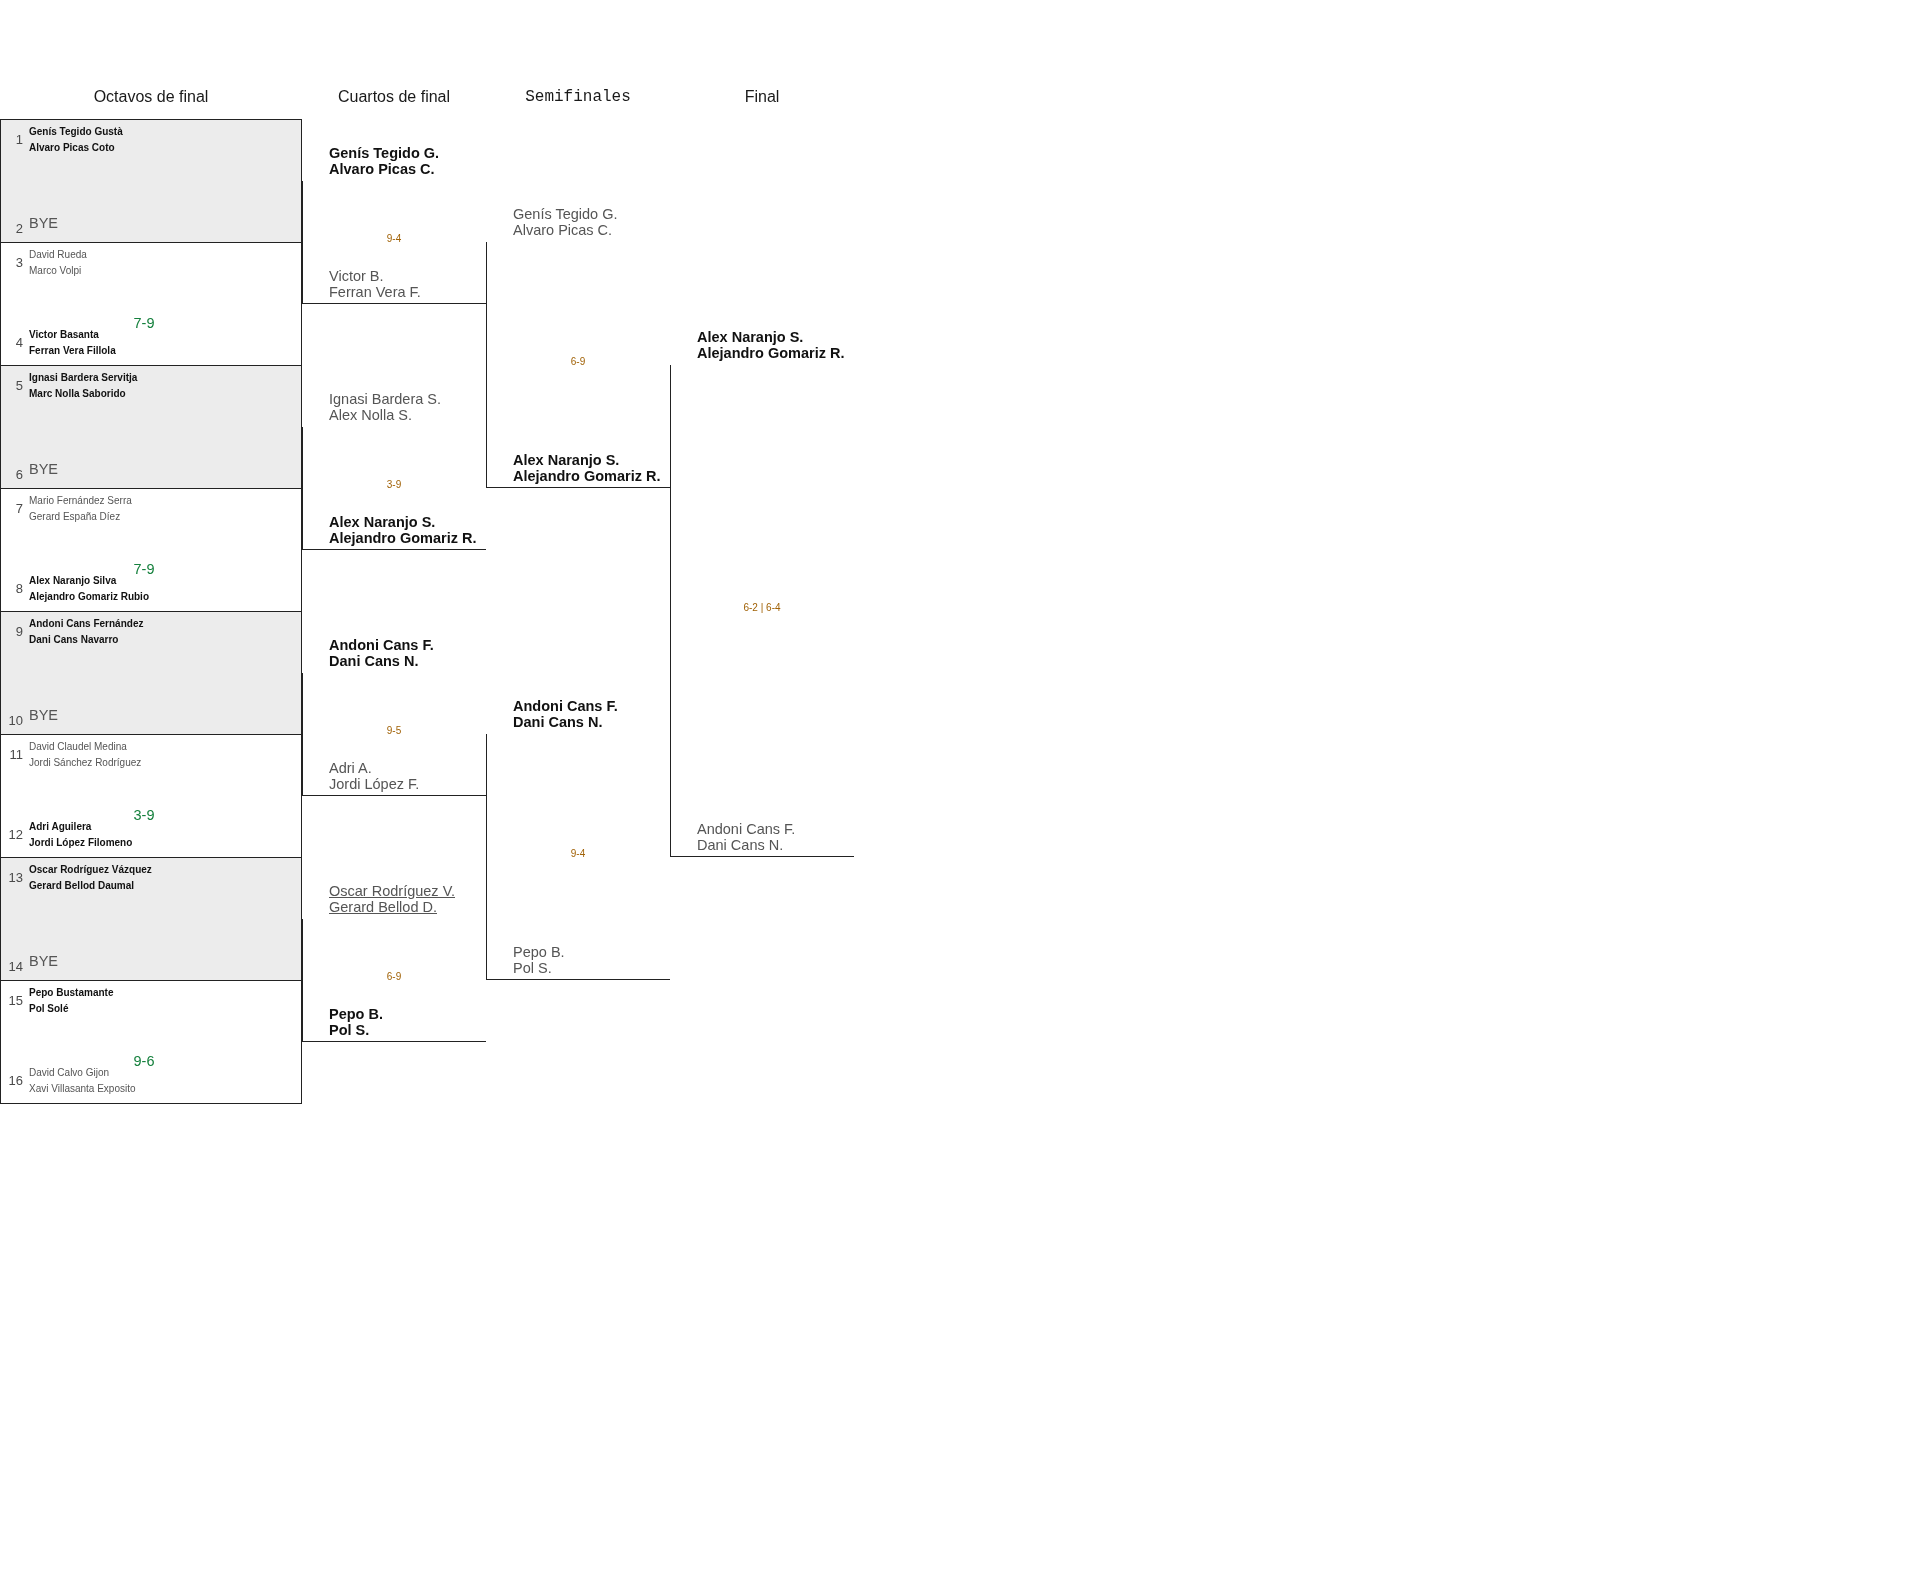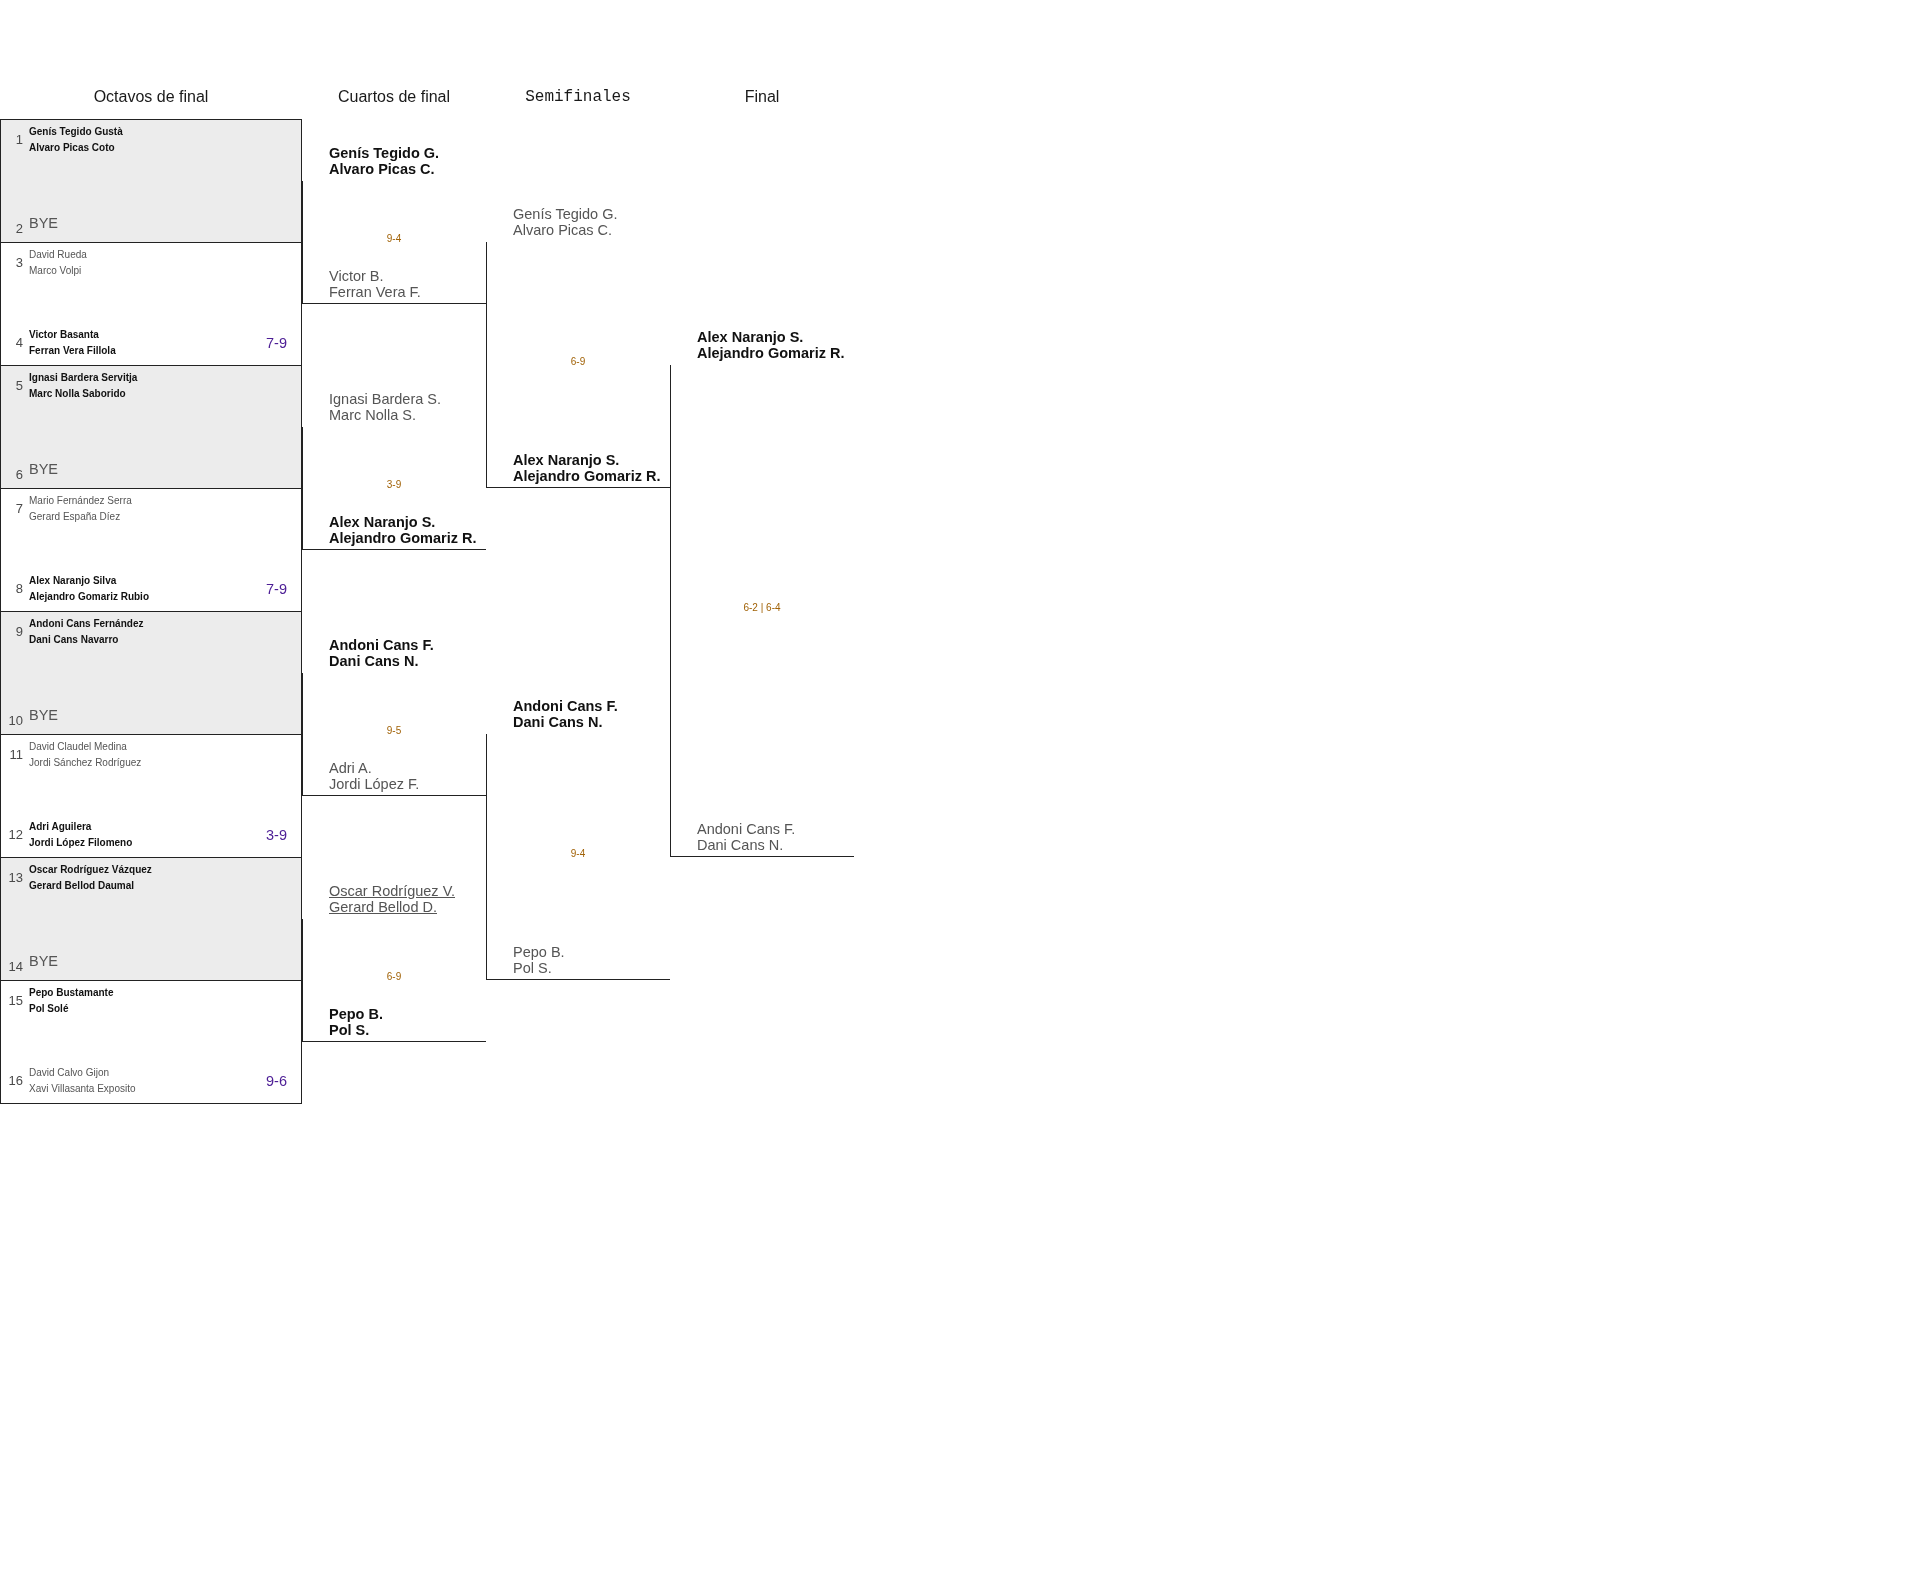--- a/index.html
+++ b/index.html
@@ -74,24 +74,23 @@
     line-height: 16px;
   }
   .names .n { display: block; white-space: nowrap; }
   .winner .names { font-weight: bold; color: #111; }
   .loser .names { font-weight: normal; color: #555; }
   .bye .names { font-weight: normal; color: #555; font-size: 14.5px; }
   .bye .names .n { line-height: 20px; }
   .r1-score {
     position: absolute;
     left: 0; right: 14px;
-    text-align: right;
+    text-align: center;
     font-size: 14.5px;
-    color: #4c1d95;
-    margin-top: 20px;
+    color: #15803d;
   }
   
   .mbox {
     position: absolute;
     border: 1.5px solid #222;
     border-top: none;
     border-right: none;
   }
   .mlabel {
     position: absolute;
@@ -259,21 +258,21 @@
         <span class="n">Alvaro Picas C.</span>
       </div>
       <div class="mlabel loser" style="left: 306px; top: 267.5px;">
         <span class="n">Victor B.</span>
         <span class="n">Ferran Vera F.</span>
       </div>
       <div class="mscore" style="left: 302px; width: 184px; top: 233px;">9-4</div>
       <div class="mbox" style="left: 302px; top: 426.5px; width: 184px; height: 123px;"></div>
       <div class="mlabel loser" style="left: 306px; top: 390.5px;">
         <span class="n">Ignasi Bardera S.</span>
-        <span class="n">Marc Nolla S.</span>
+        <span class="n">Alex Nolla S.</span>
       </div>
       <div class="mlabel winner" style="left: 306px; top: 513.5px;">
         <span class="n">Alex Naranjo S.</span>
         <span class="n">Alejandro Gomariz R.</span>
       </div>
       <div class="mscore" style="left: 302px; width: 184px; top: 479px;">3-9</div>
       <div class="mbox" style="left: 302px; top: 672.5px; width: 184px; height: 123px;"></div>
       <div class="mlabel winner" style="left: 306px; top: 636.5px;">
         <span class="n">Andoni Cans F.</span>
         <span class="n">Dani Cans N.</span>

